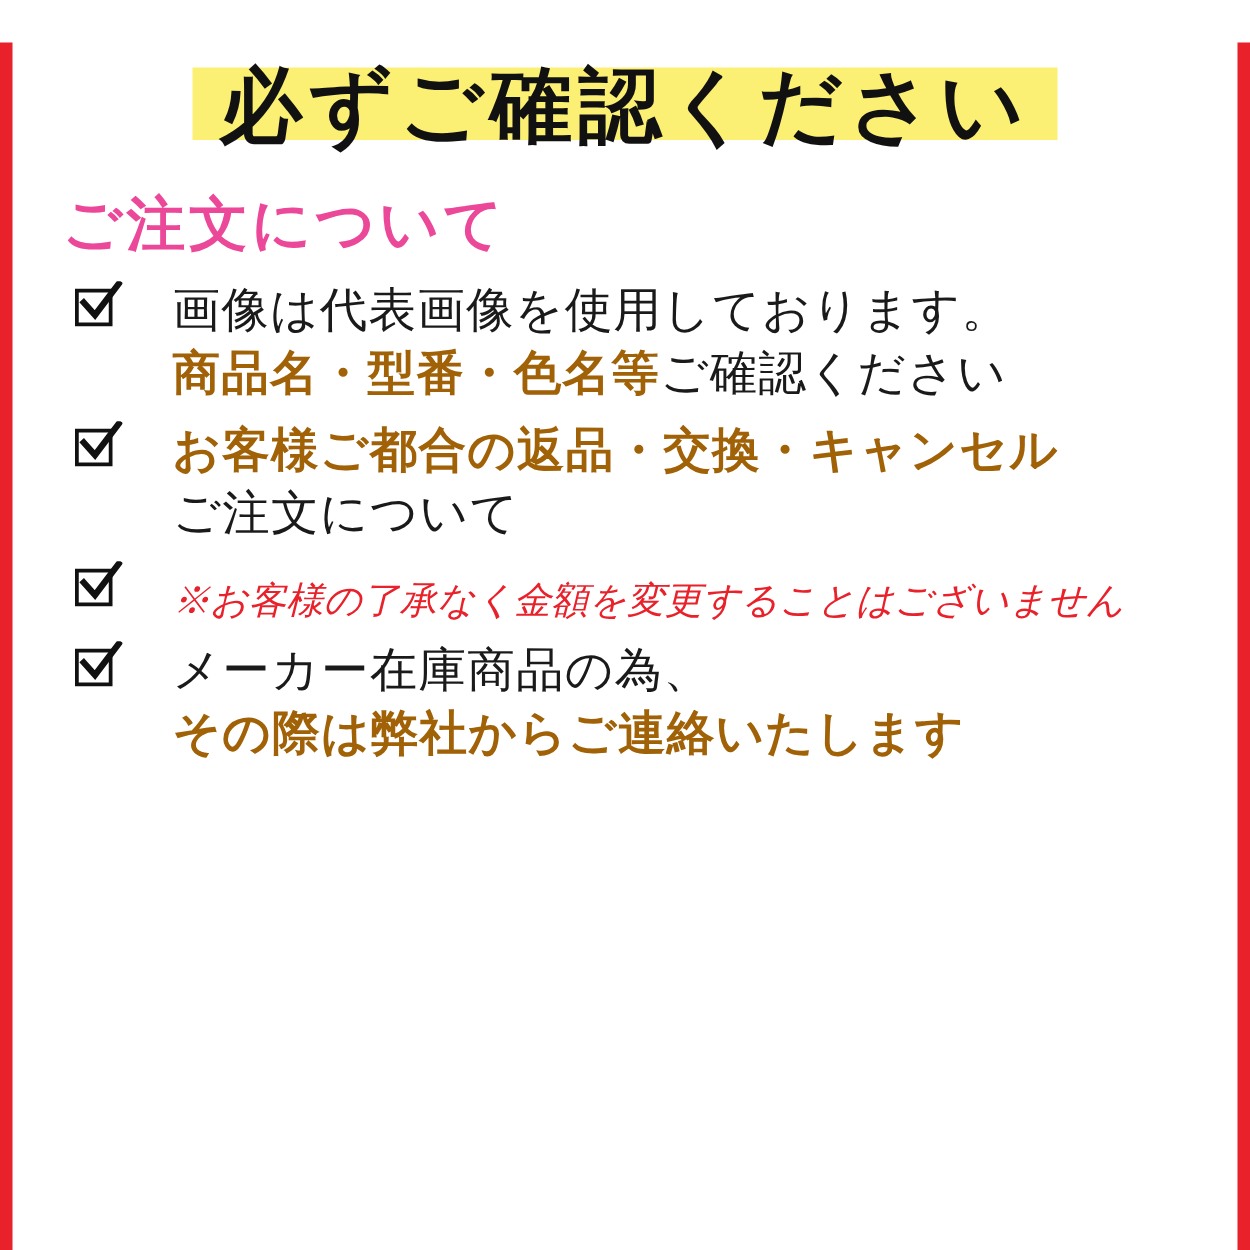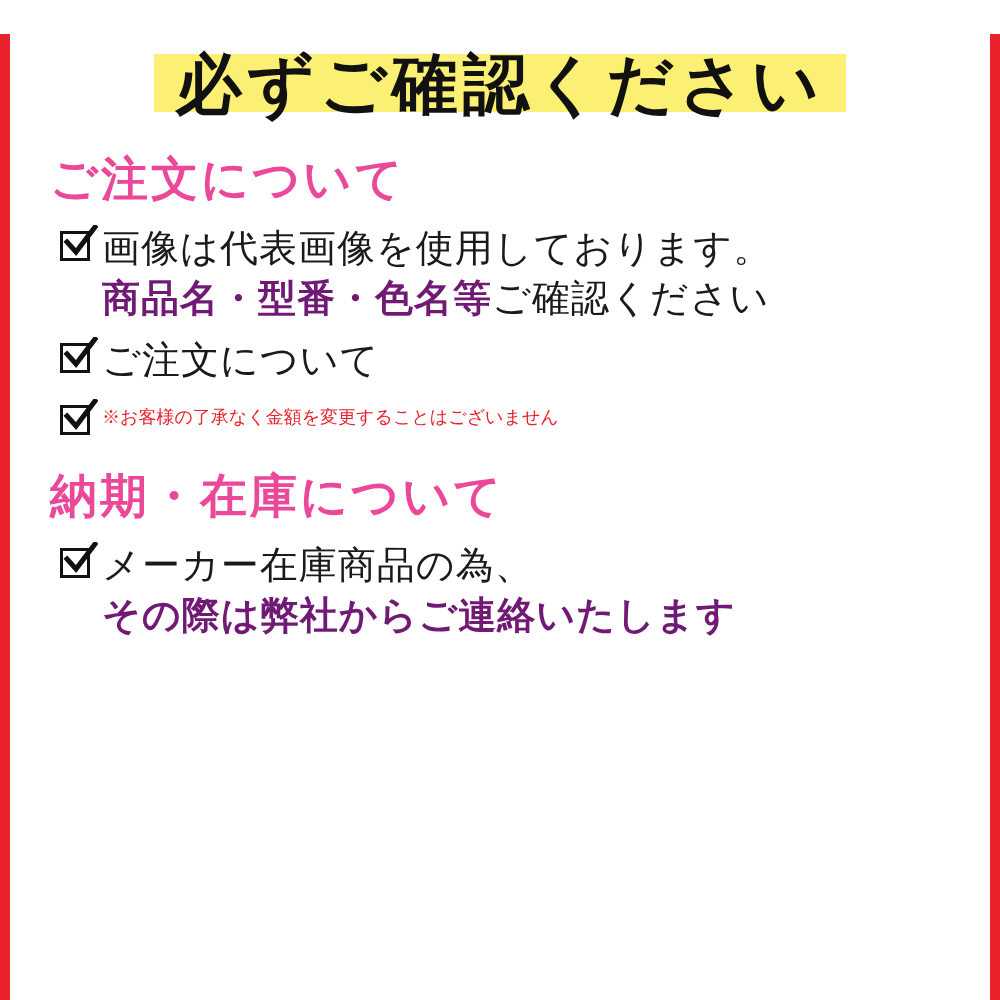--- a/index.html
+++ b/index.html
@@ -69,20 +69,21 @@
   }
   .section-heading.second {
     margin-top: 24px;
   }
 
   
   .item {
     display: flex;
     align-items: flex-start;
     margin: 12px 0 0 14px;
+    gap: 36px;
   }
   .check {
     flex: 0 0 auto;
     width: 40px;
     height: 40px;
     position: relative;
     margin-top: 4px;
     margin-right: 4px;
   }
   .check .box {
@@ -106,31 +107,32 @@
   }
   .line {
     font-size: 38px;
     line-height: 50px;
     letter-spacing: 1px;
     color: #1a1a1a;
     white-space: nowrap;
     font-family: "DejaVu Serif", "Liberation Serif", serif;
   }
   .line .red {
-    color: #701a75;
+    color: #a16207;
     font-weight: bold;
   }
   .note {
-    font-size: 18px;
+    font-size: 30px;
     line-height: 36px;
     color: #e8212a;
     letter-spacing: 0px;
     white-space: nowrap;
-    margin-top: 2px;
+    margin-top: 16px;
     font-family: "DejaVu Serif", "Liberation Serif", serif;
+    font-style: italic;
   }
 </style>
 </head>
 <body>
 
 <div class="page">
   <div class="inner">
 
     <div class="title-wrap">
       <div class="title-highlight"></div>
@@ -152,35 +154,35 @@
           </div>
         </div>
         <div class="item">
           <span class="check">
             <span class="box"></span>
             <svg class="tick" viewBox="0 0 36 36" aria-hidden="true">
               <path d="M5 17 L14 27 L33 2" fill="none" stroke="#111111" stroke-width="5" stroke-linecap="square"></path>
             </svg>
           </span>
           <div class="lines">
+            <div class="line"><span class="red">お客様ご都合の返品・交換・キャンセル</span></div>
             <div class="line"><span>ご注文について</span></div>
           </div>
         </div>
         <div class="item">
           <span class="check">
             <span class="box"></span>
             <svg class="tick" viewBox="0 0 36 36" aria-hidden="true">
               <path d="M5 17 L14 27 L33 2" fill="none" stroke="#111111" stroke-width="5" stroke-linecap="square"></path>
             </svg>
           </span>
           <div class="lines">
             <div class="note">※お客様の了承なく金額を変更することはございません</div>
           </div>
         </div>
-        <div class="section-heading second">納期・在庫について</div>
         <div class="item">
           <span class="check">
             <span class="box"></span>
             <svg class="tick" viewBox="0 0 36 36" aria-hidden="true">
               <path d="M5 17 L14 27 L33 2" fill="none" stroke="#111111" stroke-width="5" stroke-linecap="square"></path>
             </svg>
           </span>
           <div class="lines">
             <div class="line"><span>メーカー在庫商品の為、</span></div>
             <div class="line"><span class="red">その際は弊社からご連絡いたします</span></div>

